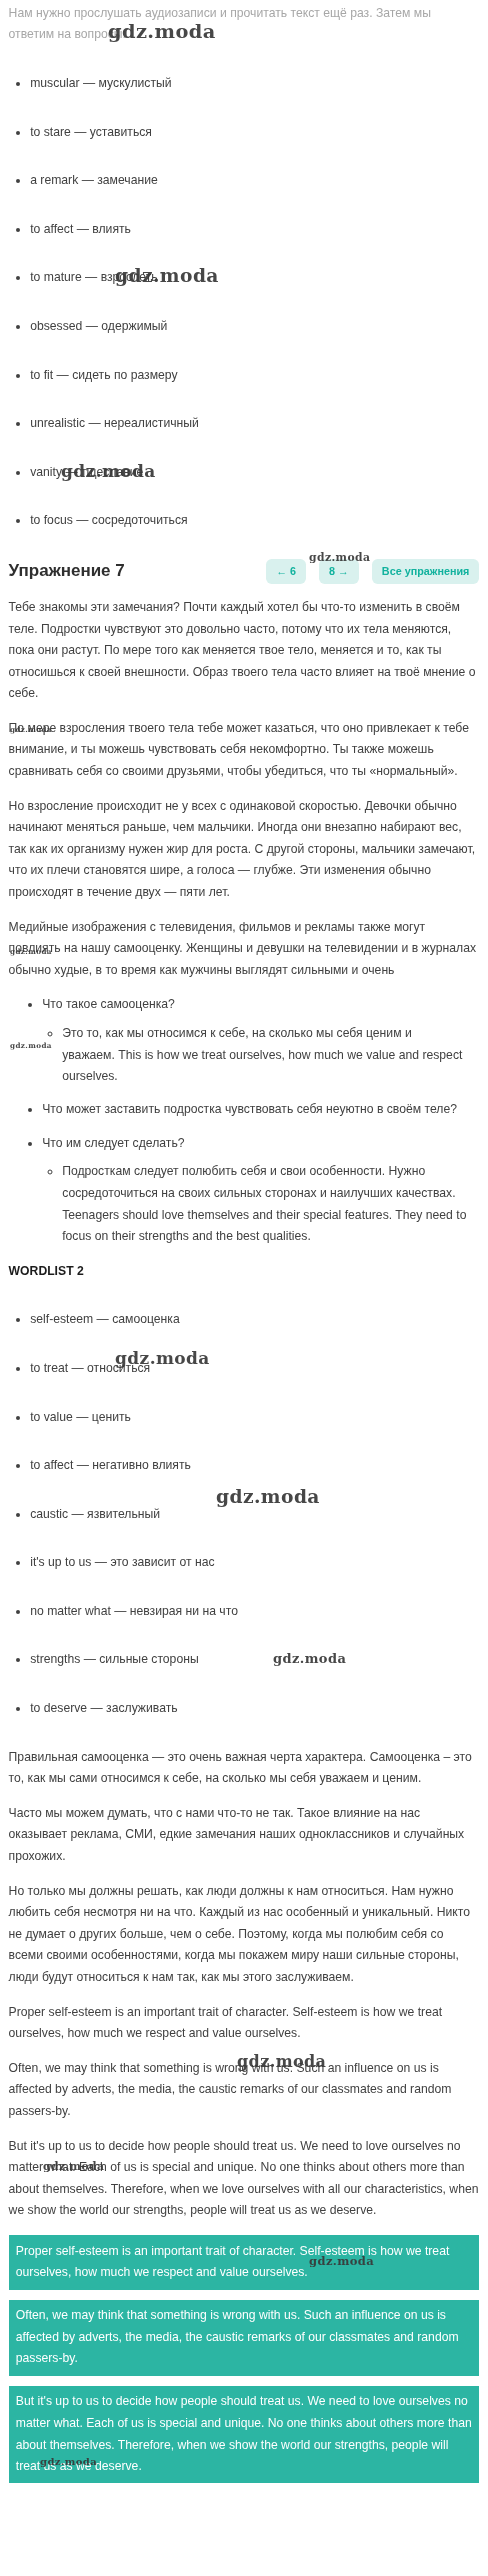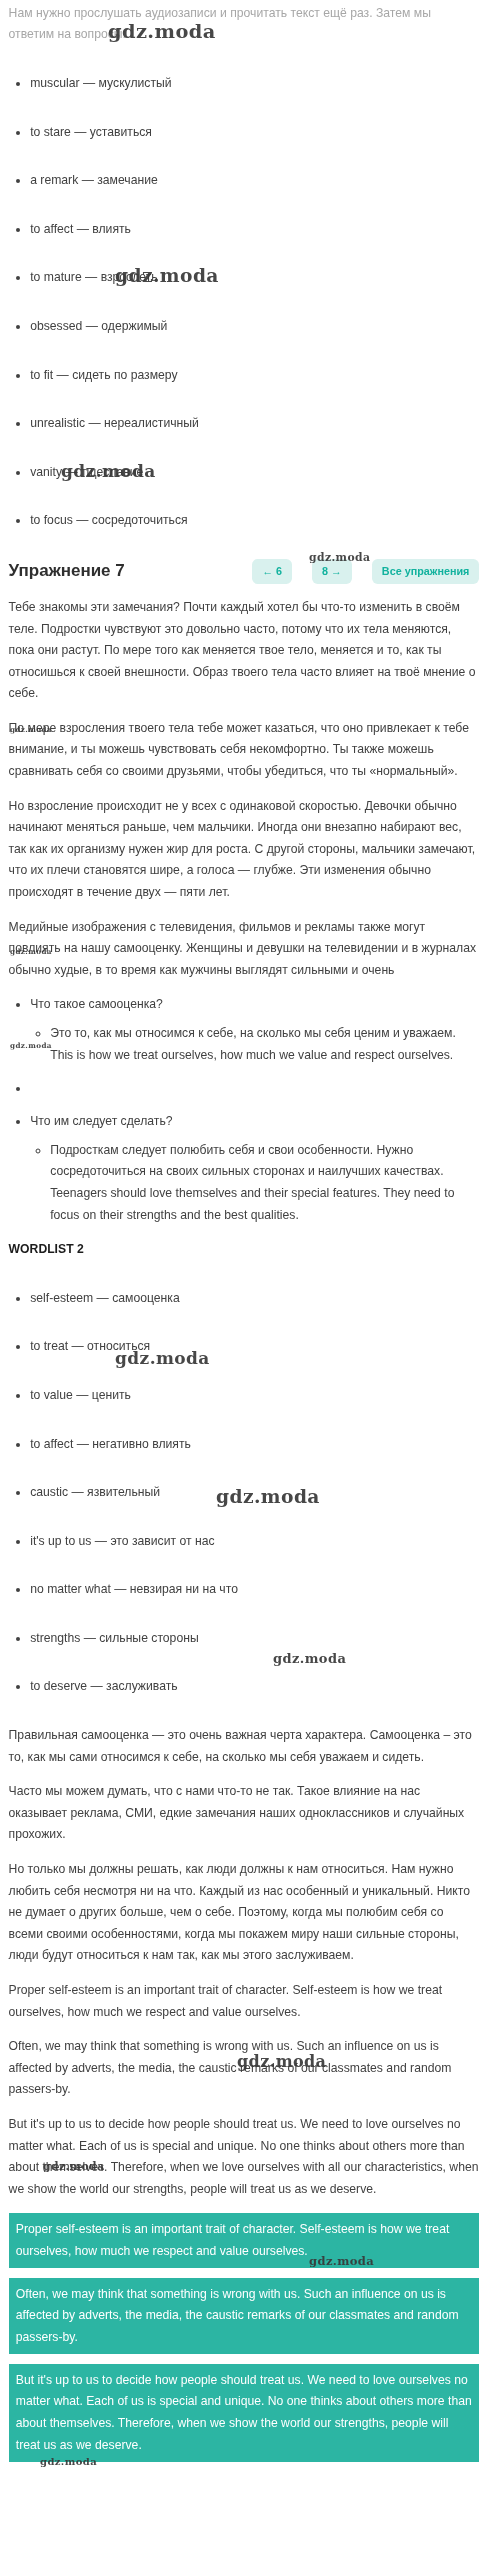--- a/index.html
+++ b/index.html
@@ -13,32 +13,32 @@
     position: relative;
     width: 488px;
     padding: 1.4px 8.6px 2.9px;
     font-size: 12.2px;
     line-height: 21.6px;
   }
   .intro { color: #a7a7a7; margin: 1.4px 0 13px; }
   .wl-title { font-size: 12.2px; font-weight: 700; color: #1c1c1c; margin: 11.5px 0 7.2px; }
   ul.wordlist { list-style: disc outside; padding-left: 21.6px; margin: 0 0 12.2px; }
   ul.wordlist li { margin: 27px 0; }
-  .ex-header { display: flex; align-items: center; gap: 20px; margin: 20px 0 11.5px; justify-content: center; }
+  .ex-header { display: flex; align-items: center; gap: 13px; margin: 20px 0 11.5px; justify-content: center; }
   .ex-title { font-size: 17px; font-weight: 700; color: #2f2f2f; flex: 1; line-height: 1.3; }
   .pill {
     background: var(--pill-bg, #d9f1ee);
     color: var(--pill-text, #12b29e);
     border: none; border-radius: 5.7px;
     padding: 6.5px 10px;
     font-size: 10.8px; font-weight: 600;
     font-family: inherit; cursor: pointer; white-space: nowrap;
   }
   p.body { margin: 13px 0; }
-  ul.qa { list-style: disc outside; padding-left: 21.6px; margin: 13px 0; }
+  ul.qa { list-style: disc outside; padding-left: 21.6px; margin: 13px 12px; }
   ul.qa > li { margin: 11.5px 0; }
   ul.qa ul { list-style: circle outside; padding-left: 20px; margin: 7.2px 0 0; }
   ul.qa ul li { margin: 4.3px 0; }
   p.hl {
     background: var(--highlight-bg, #2cb5a3);
     color: var(--highlight-text, #ffffff);
     padding: 5.7px 7.2px; margin: 10px 0;
   }
   .wm-layer { position: absolute; inset: 0; pointer-events: none; }
   .wm {
@@ -104,20 +104,21 @@
   <ul class="qa">
 
       <li>
         <span>Что такое самооценка?</span>
         <ul>
           <li>Это то, как мы относимся к себе, на сколько мы себя ценим и уважаем. This is how we treat ourselves, how much we value and respect ourselves.</li>
         </ul>
       </li>
 
       <li>
+        <span>Что может заставить подростка чувствовать себя неуютно в своём теле?</span>
       </li>
 
       <li>
         <span>Что им следует сделать?</span>
         <ul>
           <li>Подросткам следует полюбить себя и свои особенности. Нужно сосредоточиться на своих сильных сторонах и наилучших качествах. Teenagers should love themselves and their special features. They need to focus on their strengths and the best qualities.</li>
         </ul>
       </li>
     </ul>
 
@@ -138,21 +139,21 @@
 
       <li>no matter what — невзирая ни на что</li>
 
       <li>strengths — сильные стороны</li>
 
       <li>to deserve — заслуживать</li>
     </ul>
 
   <div>
 
-      <p class="body">Правильная самооценка — это очень важная черта характера. Самооценка – это то, как мы сами относимся к себе, на сколько мы себя уважаем и сидеть.</p>
+      <p class="body">Правильная самооценка — это очень важная черта характера. Самооценка – это то, как мы сами относимся к себе, на сколько мы себя уважаем и ценим.</p>
 
       <p class="body">Часто мы можем думать, что с нами что-то не так. Такое влияние на нас оказывает реклама, СМИ, едкие замечания наших одноклассников и случайных прохожих.</p>
 
       <p class="body">Но только мы должны решать, как люди должны к нам относиться. Нам нужно любить себя несмотря ни на что. Каждый из нас особенный и уникальный. Никто не думает о других больше, чем о себе. Поэтому, когда мы полюбим себя со всеми своими особенностями, когда мы покажем миру наши сильные стороны, люди будут относиться к нам так, как мы этого заслуживаем.</p>
     </div>
 
   <div>
 
       <p class="body">Proper self-esteem is an important trait of character. Self-esteem is how we treat ourselves, how much we respect and value ourselves.</p>
 

